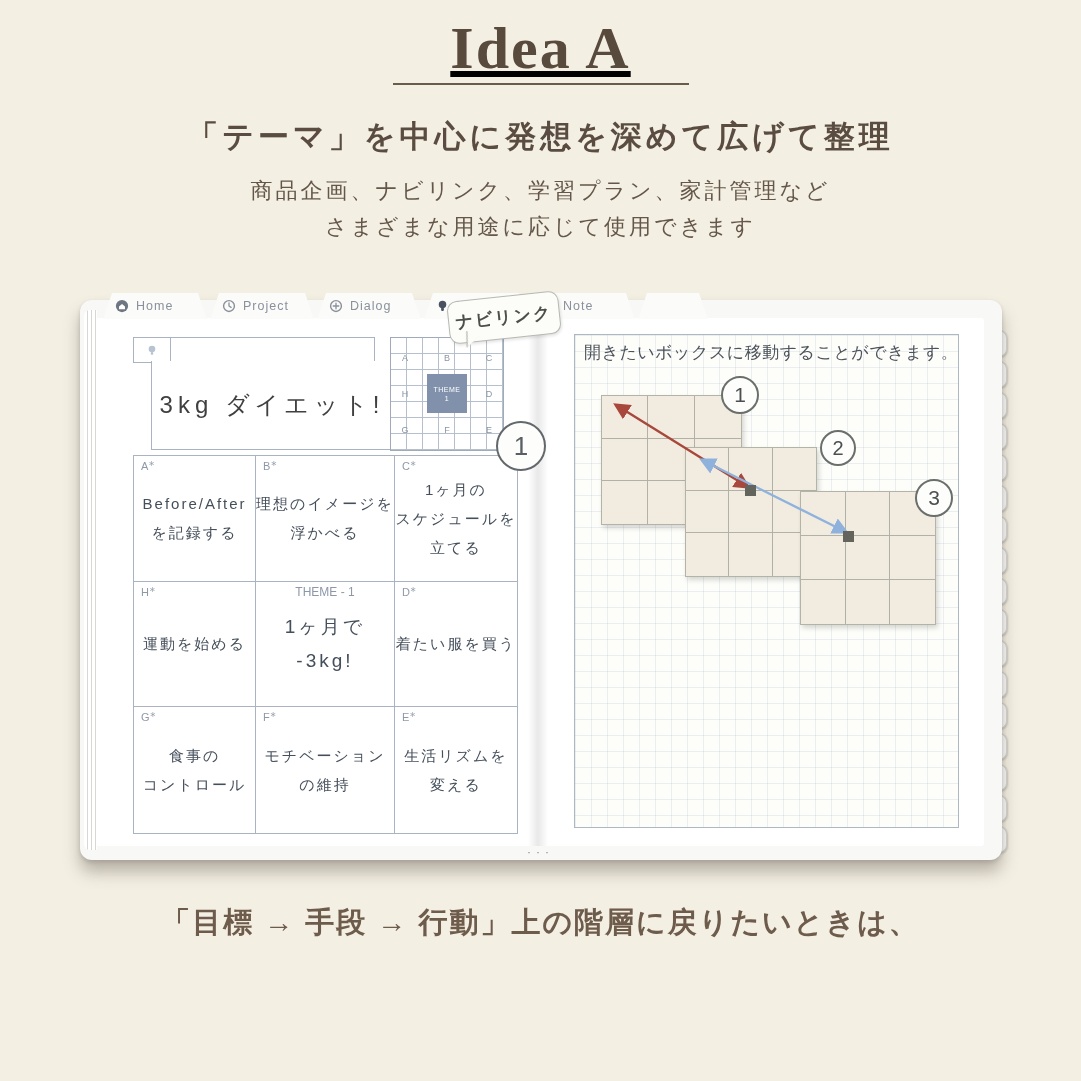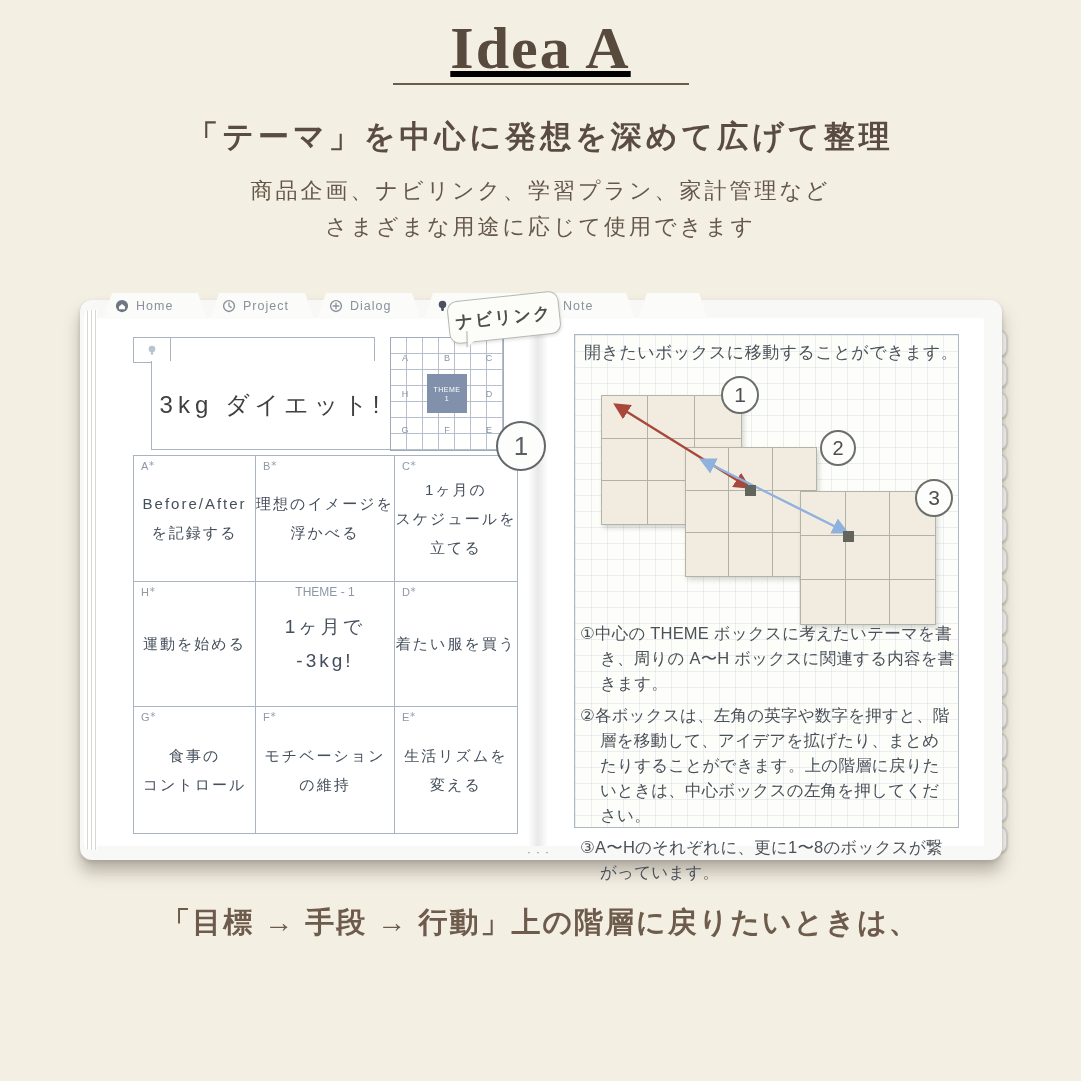--- a/index.html
+++ b/index.html
@@ -415,24 +415,19 @@
       </marker>
     </defs>
     <line x1="42" y1="71" x2="174" y2="153" stroke="#a8483c" stroke-width="2.4" marker-start="url(#ar)" marker-end="url(#ar)"></line>
     <line x1="128" y1="126" x2="272" y2="198" stroke="#8fb2dd" stroke-width="2.4" marker-start="url(#ab)" marker-end="url(#ab)"></line>
   </svg>
 
   <div class="fig-circle fc1">1</div>
   <div class="fig-circle fc2">2</div>
   <div class="fig-circle fc3">3</div>
 
-  <div class="notes">
-    <p>①中心の THEME ボックスに考えたいテーマを書き、周りの A〜H ボックスに関連する内容を書きます。</p>
-    <p>②各ボックスは、左角の英字や数字を押すと、階層を移動して、アイデアを拡げたり、まとめたりすることができます。上の階層に戻りたいときは、中心ボックスの左角を押してください。</p>
-    <p>③A〜Hのそれぞれに、更に1〜8のボックスが繋がっています。</p>
-  </div>
 
   <div class="fold"></div>
   <div class="book-dots">···</div>
 
   <div class="footer1">「目標 → 手段 → 行動」上の階層に戻りたいときは、</div>
 
 </div>
 
 </body></html>

